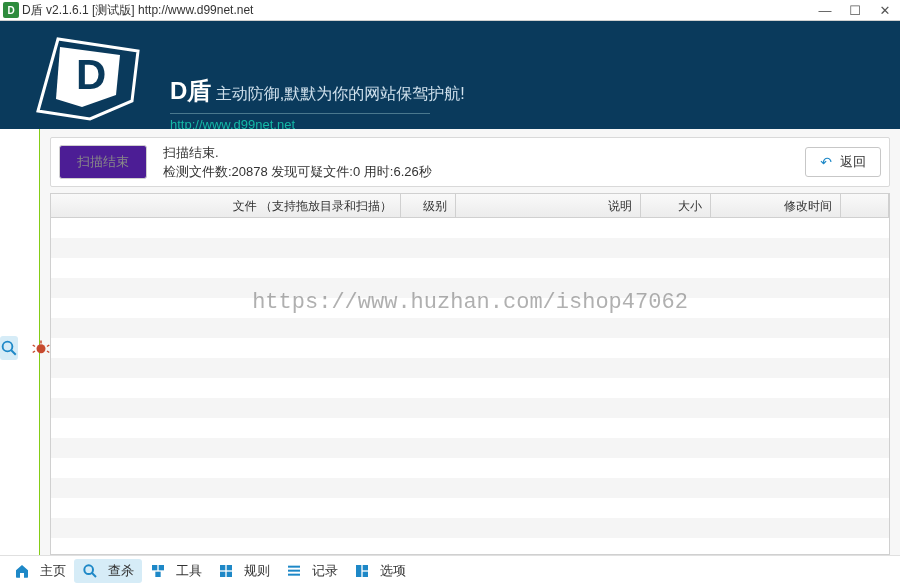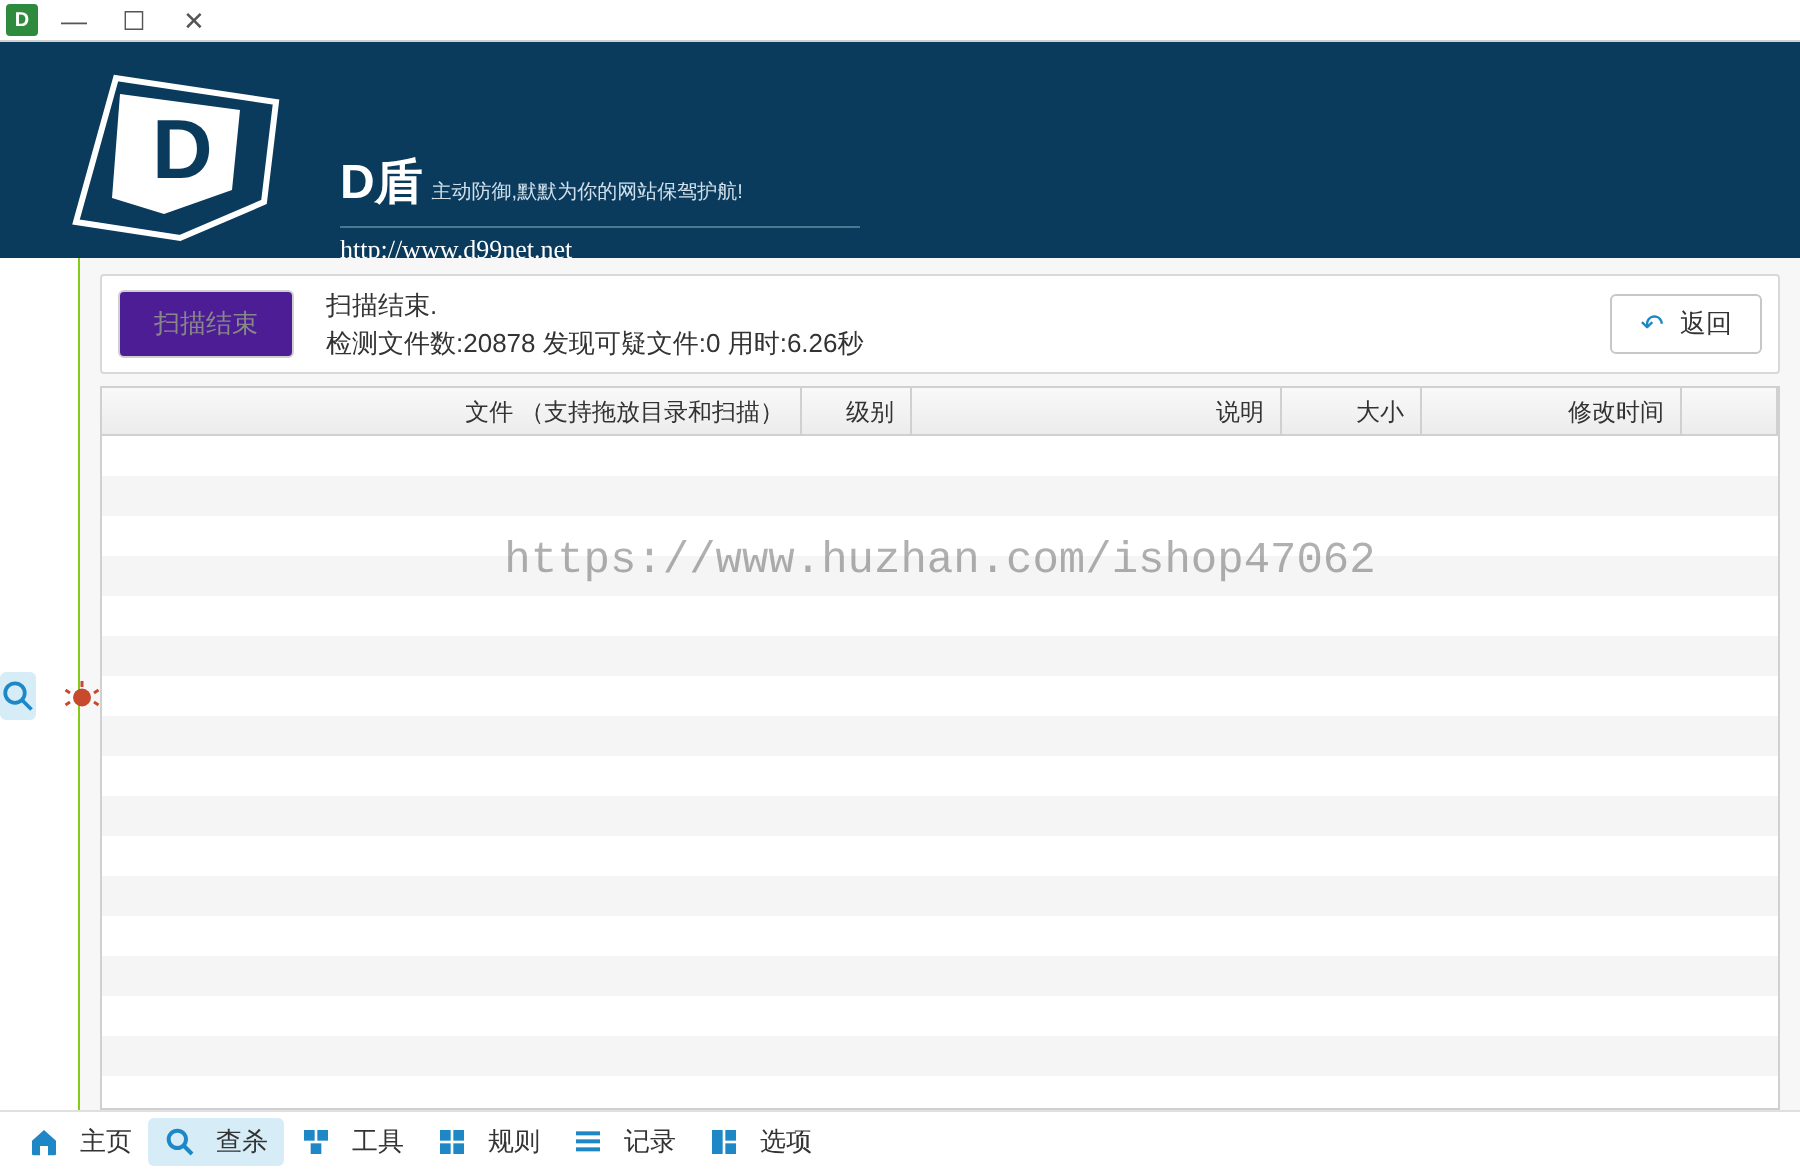--- a/index.html
+++ b/index.html
@@ -5,49 +5,50 @@
 * { margin:0; padding:0; box-sizing:border-box; font-family:"Microsoft YaHei","SimSun",sans-serif; }
 html,body { width:900px; height:585px; background:#f7f7f7; overflow:hidden; }
 .titlebar { height:21px; background:#fff; border-bottom:1px solid #d0d0d0; display:flex; align-items:center; font-size:12px; }
 .titlebar .app-icon { width:16px; height:16px; margin:0 3px; background:#2e8b3d; color:#fff; font-weight:bold; font-size:10px; display:flex; align-items:center; justify-content:center; border-radius:2px; }
 .titlebar .title-text { flex:1; color:#333; }
 .titlebar .winbtn { width:30px; height:20px; display:flex; align-items:center; justify-content:center; color:#555; cursor:pointer; font-size:13px; }
 .banner { height:108px; background:#0a3a5c; position:relative; overflow:hidden; }
 .banner .logo { position:absolute; left:20px; top:8px; width:130px; height:92px; }
 .banner .prod { position:absolute; left:170px; top:54px; color:#fff; }
 .banner .prod .pname { font-size:24px; font-weight:bold; display:inline-block; }
-.banner .prod .slogan { font-size:10px; color:#cfe0ec; }
-.banner .prod .url { font-size:13px; color:#ffffff; border-top:1px solid #4a788e; margin-top:6px; padding-top:3px; width:260px;font-family:Liberation Serif, serif;}
+.banner .prod .slogan { font-size:16px; color:#cfe0ec; }
+.banner .prod .url { font-size:13px; color:#14b8a6; border-top:1px solid #4a788e; margin-top:6px; padding-top:3px; width:260px;}
 .body-area { display:flex; height:calc(100% - 21px - 108px - 30px); }
 .leftbar { width:40px; background:#fff; border-right:1px solid #84cc16; display:flex; flex-direction:row; align-items:center; padding-top:12px; gap:14px; }
 .leftbar .lb-item { width:28px; height:24px; display:flex; align-items:center; justify-content:center; cursor:pointer; color:#1e88c7; }
 .leftbar .lb-item.active { background:#d6ecf7; border-radius:3px; }
 .leftbar .ok { font-weight:bold; font-size:13px; color:#1e88c7; }
 .main { flex:1; padding:8px 10px 0 10px; display:flex; flex-direction:column; }
 .toolbar { display:flex; align-items:center; height:50px; border:1px solid #d9d9d9; background:#fff; border-radius:2px; padding:0 8px; }
 .toolbar .scan-btn { width:88px; height:34px; border:1px solid #cfcfcf; background:#4c1d95; color:#888; font-size:13px; border-radius:3px; cursor:default; }
 .toolbar .status { margin-left:16px; font-size:13px; color:#333; line-height:1.5; }
 .toolbar .back-btn { margin-left:auto; height:30px; padding:0 14px; border:1px solid #c7c7c7; background:#fff; border-radius:3px; display:flex; align-items:center; gap:8px; cursor:pointer; font-size:13px; color:#333;}
 .toolbar .back-btn .undo { color:#1e88c7; font-size:14px; }
 .table-wrap { margin-top:6px; border:1px solid #d0d0d0; flex:1; background:#fff; display:flex; flex-direction:column; overflow:hidden;text-align:right; }
 .thead { display:flex; height:24px; background:linear-gradient(#f9f9f9,#ececec); border-bottom:1px solid #d0d0d0; font-size:12px; color:#333; }
 .thead .th { border-right:1px solid #d0d0d0; padding:4px 8px; }
 .tbody { flex:1; position:relative; background:repeating-linear-gradient(#ffffff 0 20px,#f5f5f5 20px 40px); }
-.watermark { position:absolute; top:50px; left:50%; transform:translateX(-50%); font-size:22px; color:rgba(80,80,80,0.45); font-family:"Courier New",monospace; white-space:nowrap; }
+.watermark { position:absolute; top:72px; left:50%; transform:translateX(-50%); font-size:22px; color:rgba(80,80,80,0.45); font-family:"Courier New",monospace; white-space:nowrap; }
 .bottombar { height:30px; background:#fff; border-top:1px solid #e0e0e0; display:flex; align-items:center; padding:0 6px; font-size:13px; }
 .bottombar .tab { display:flex; align-items:center; gap:10px; padding:3px 8px; cursor:pointer; color:#333; border-radius:3px;}
 .bottombar .tab.active { background:#d6ecf7; }
 .bottombar .tab .ticon { color:#1e88c7; }
 svg { display:block; }
 </style>
 </head>
 <body>
 
 <div class="titlebar">
   <div class="app-icon">D</div>
+  <div class="title-text">D盾 v2.1.6.1 [测试版] http://www.d99net.net</div>
   <div class="winbtn">—</div>
   <div class="winbtn">☐</div>
   <div class="winbtn">✕</div>
 </div>
 
 <div class="banner">
   <div class="logo">
     <svg viewBox="0 0 130 92" width="130" height="92">
       <polygon points="18,82 38,10 118,22 112,72 70,90" fill="#0a3a5c" stroke="#fff" stroke-width="3"></polygon>
       <polygon points="40,18 100,26 96,66 62,78 36,70" fill="#fff"></polygon>

